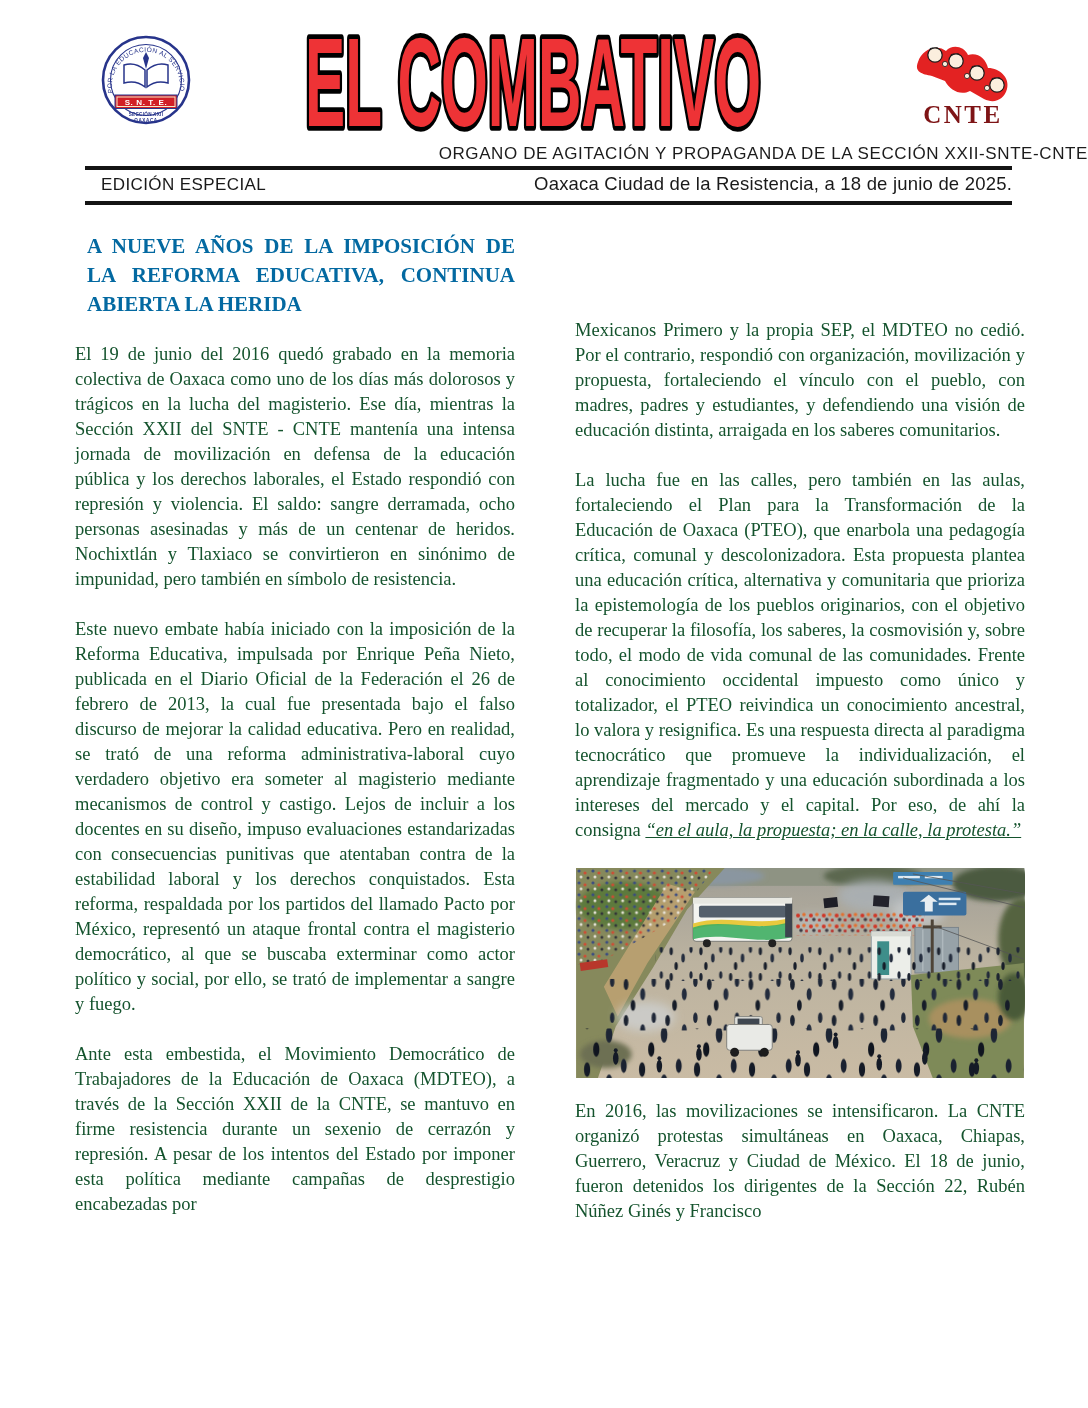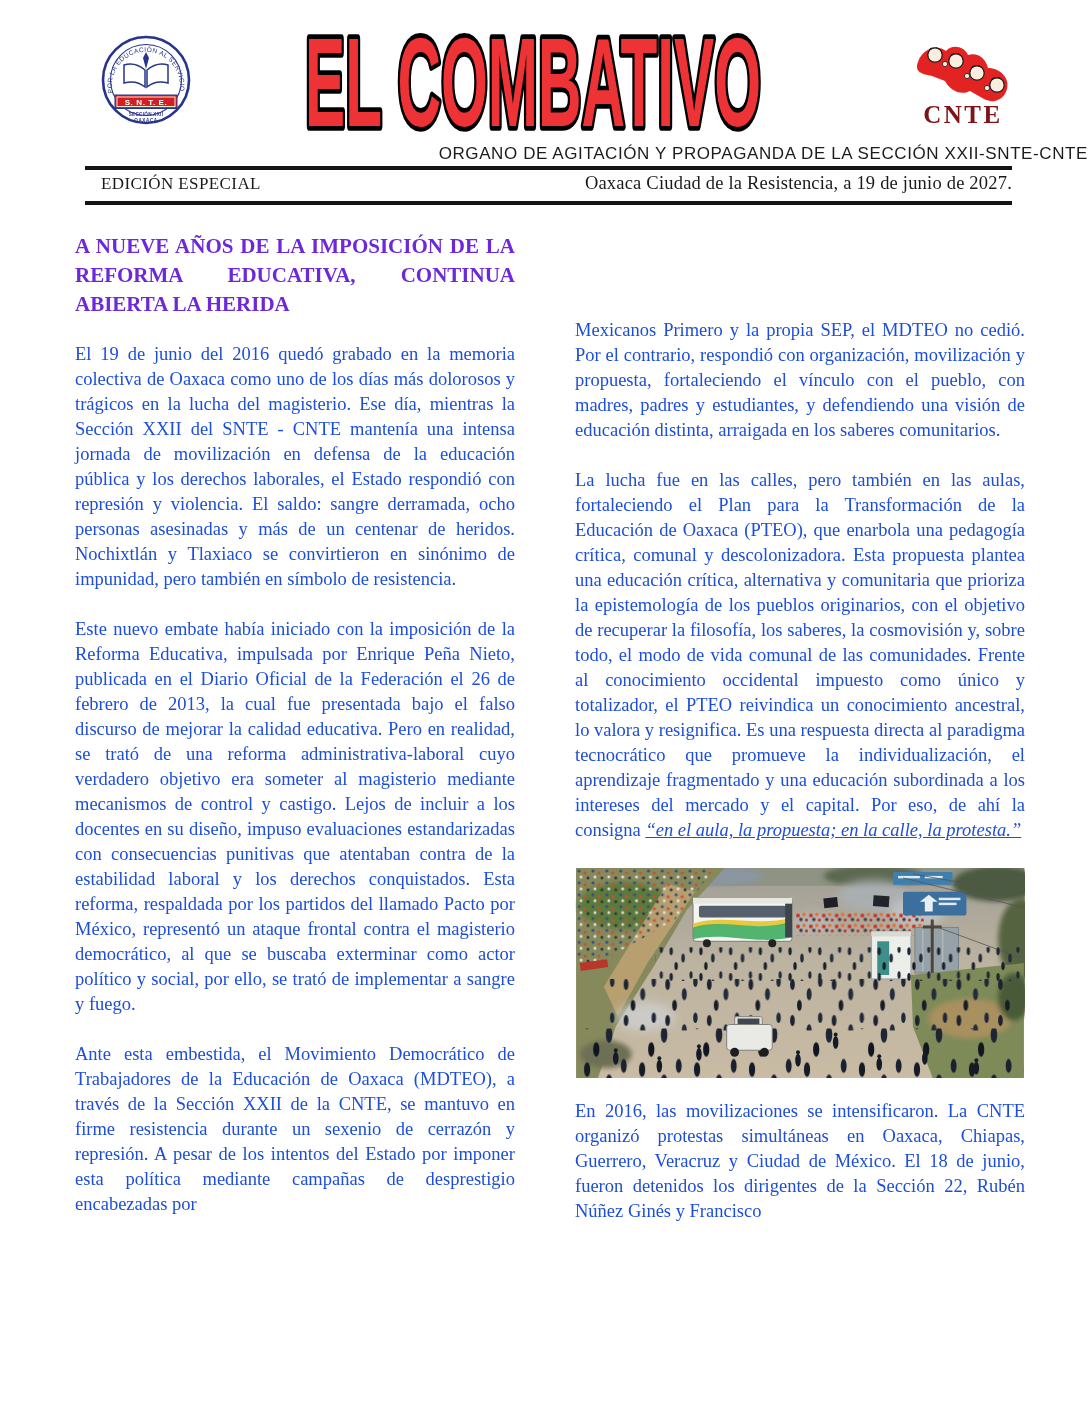--- a/index.html
+++ b/index.html
@@ -13,35 +13,35 @@
   .cnte-logo { position:absolute; left:910px; top:38px; }
   .tagline {
     position:absolute; top:144px; left:0; width:100%; text-align:right;
     font-family:"Liberation Sans", sans-serif; font-size:17px; letter-spacing:0.6px; color:#1c1c1c;
   }
   .rule { position:absolute; left:85px; width:927px; height:3.5px; background:#141414; }
   .rule-1 { top:166px; }
   .rule-2 { top:201px; }
   .edition-row {
     position:absolute; top:173px; left:85px; width:927px;
-    display:flex; justify-content:space-between; align-items:center;
-    font-family:Liberation Serif, serif; color:#1a1a1a;
+    display:flex; justify-content:space-between; align-items:flex-end;
+    font-family:Liberation Sans, sans-serif; color:#1a1a1a;
   }
   .edition  { font-size:17px; letter-spacing:0.4px; padding-left:16px; }
   .dateline { font-size:18.5px; letter-spacing:0.2px; }
   
   .col-left  { position:absolute; left:75px;  top:232px; width:440px; }
   .col-right { position:absolute; left:575px; top:318px; width:450px; }
   .headline {
     font-weight:bold; font-size:21px; line-height:29px;
-    text-align:justify; margin:0 0 23px 0; color:#6d28d9;
+    text-align:justify; margin:0 0 23px 12px; color:#0369a1;
   }
   .col-left p, .col-right p {
     margin:0 0 25px 0; font-size:18.5px; line-height:25px;
-    text-align:justify; color:#1d4ed8;
+    text-align:justify; color:#14532d;
   }
   .quote-italic { font-style:italic;text-decoration:underline; }
   .photo-figure { margin:13px 0 21px 0; width:450px; height:210px; }
 </style>
 </head>
 <body>
 
 <div class="page">
 
   <div class="snte-logo">
@@ -90,21 +90,21 @@
         <circle cx="77" cy="50" r="2.6" fill="#fbeede" stroke="#1a1a1a" stroke-width="0.8"></circle>
       </g>
       <text x="53" y="85" text-anchor="middle" font-family="'Liberation Serif',serif" font-weight="bold" font-size="25" fill="#7e1416" letter-spacing="2.5">CNTE</text>
     </svg>
   </div>
 
   <div class="tagline">ORGANO DE AGITACIÓN Y PROPAGANDA DE LA SECCIÓN XXII-SNTE-CNTE</div>
   <div class="rule rule-1"></div>
   <div class="edition-row">
     <span class="edition">EDICIÓN ESPECIAL</span>
-    <span class="dateline">Oaxaca Ciudad de la Resistencia, a 19 de junio de 2027.</span>
+    <span class="dateline">Oaxaca Ciudad de la Resistencia, a 18 de junio de 2025.</span>
   </div>
   <div class="rule rule-2"></div>
 
   <div class="col-left">
     <div class="headline">A NUEVE AÑOS DE LA IMPOSICIÓN DE LA REFORMA EDUCATIVA, CONTINUA ABIERTA LA HERIDA</div>
     <p>El 19 de junio del 2016 quedó grabado en la memoria colectiva de Oaxaca como uno de los días más dolorosos y trágicos en la lucha del magisterio. Ese día, mientras la Sección XXII del SNTE - CNTE mantenía una intensa jornada de movilización en defensa de la educación pública y los derechos laborales, el Estado respondió con represión y violencia. El saldo: sangre derramada, ocho personas asesinadas y más de un centenar de heridos. Nochixtlán y Tlaxiaco se convirtieron en sinónimo de impunidad, pero también en símbolo de resistencia.</p>
     <p>Este nuevo embate había iniciado con la imposición de la Reforma Educativa, impulsada por Enrique Peña Nieto, publicada en el Diario Oficial de la Federación el 26 de febrero de 2013, la cual fue presentada bajo el falso discurso de mejorar la calidad educativa. Pero en realidad, se trató de una reforma administrativa-laboral cuyo verdadero objetivo era someter al magisterio mediante mecanismos de control y castigo. Lejos de incluir a los docentes en su diseño, impuso evaluaciones estandarizadas con consecuencias punitivas que atentaban contra de la estabilidad laboral y los derechos conquistados. Esta reforma, respaldada por los partidos del llamado Pacto por México, representó un ataque frontal contra el magisterio democrático, al que se buscaba exterminar como actor político y social, por ello, se trató de implementar a sangre y fuego.</p>
     <p>Ante esta embestida, el Movimiento Democrático de Trabajadores de la Educación de Oaxaca (MDTEO), a través de la Sección XXII de la CNTE, se mantuvo en firme resistencia durante un sexenio de cerrazón y represión. A pesar de los intentos del Estado por imponer esta política mediante campañas de desprestigio encabezadas por</p>
   </div>
 

